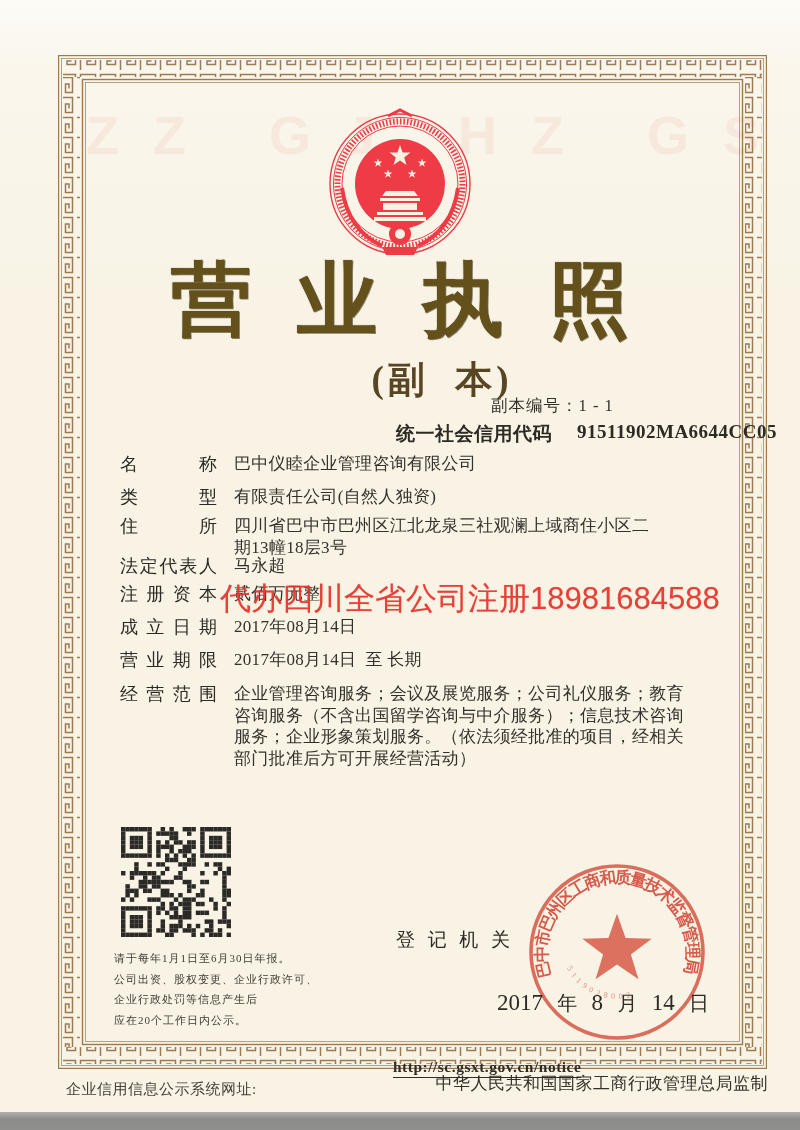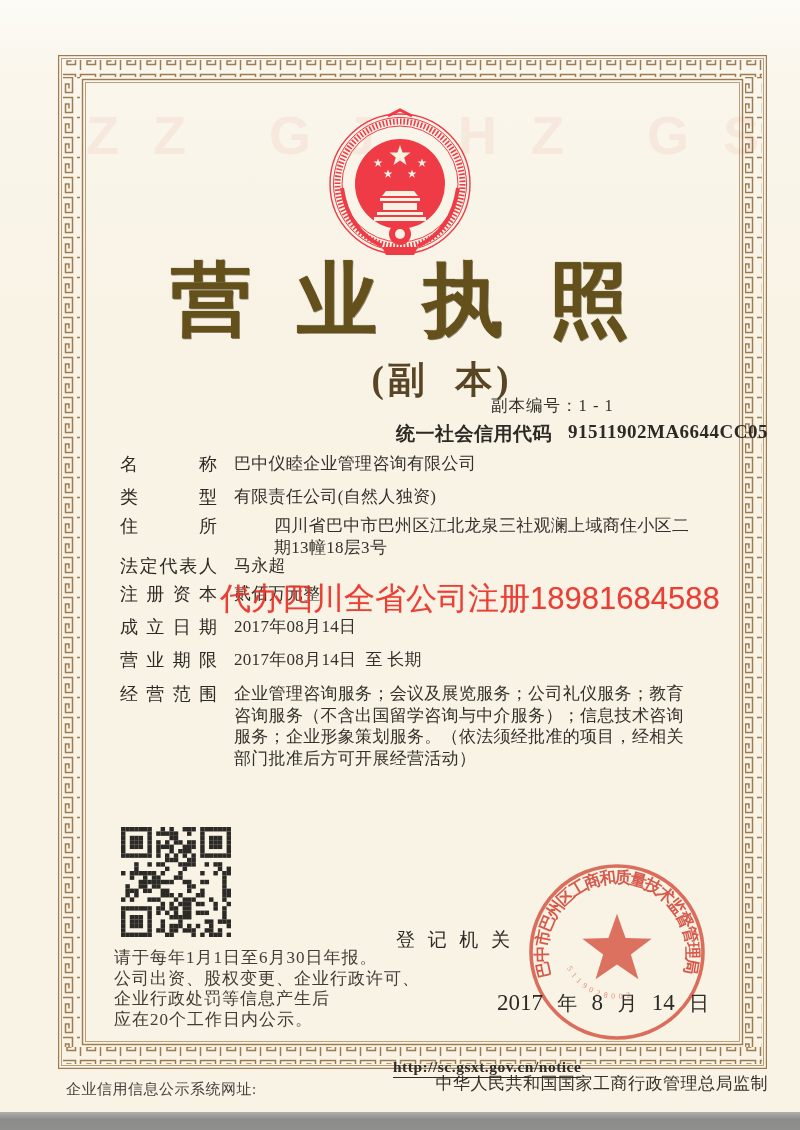--- a/index.html
+++ b/index.html
@@ -30,49 +30,49 @@
     text-shadow:0 0 1px #4a3a10, 1px 1px 0 rgba(58,44,10,0.55);
     line-height:1;
   }
   .subtitle{
     left:0;top:355px;width:800px;text-align:center;
     font-size:37px;font-weight:bold;color:#584523;letter-spacing:4px;
     white-space:pre;
     padding-left:42px;
   }
   .copy-no{left:491px;top:395px;font-size:16.5px;letter-spacing:1px;color:#33302a;}
-  .credit{left:396px;top:421px;font-size:19px;font-weight:600;letter-spacing:0.5px;display:flex;gap:16px;color:#2c2a25;}
+  .credit{left:396px;top:421px;font-size:19px;font-weight:600;letter-spacing:0.5px;display:flex;gap:25px;color:#2c2a25;}
   
   .field{left:120px;display:flex;align-items:flex-start;}
   .field .lab{
     width:97px;flex:0 0 97px;margin-right:17px;
     font-size:18px;font-weight:500;color:#2c2a25;
     text-align:justify;text-align-last:justify;
     line-height:22px;
   }
   .field .val{
     font-size:17px;line-height:21.5px;letter-spacing:0.3px;color:#33312b;
     width:462px;white-space:pre-wrap;
   }
   .r0{top:453px;} .r1{top:486px;} .r2{top:515px;} .r3{top:555px;}
   .r4{top:583px;} .r5{top:616px;} .r6{top:649px;} .r7{top:683px;}
-  .r2 .val{width:428px;margin-left:40px;}
+  .r2 .val{width:428px;}
   .r7 .val{width:452px;}
   
   .ad{
     left:211px;top:578px;
     font-family:"Liberation Sans","DejaVu Sans",sans-serif;
     font-size:31px;font-weight:500;color:#e7322a;
     white-space:nowrap;opacity:0.93;
     text-shadow:0 0 1px rgba(231,50,42,0.4);
     margin-left:9px;
   }
   
   .qr{left:121px;top:827px;width:110px;height:110px;}
-  .notice{left:114px;top:948px;font-size:17px;line-height:20.5px;letter-spacing:1px;color:#3f3c35;}
+  .notice{left:114px;top:948px;font-size:11px;line-height:20.5px;letter-spacing:1px;color:#3f3c35;}
   
   .authority{
     left:396px;top:927px;width:114px;
     font-size:19px;font-weight:500;color:#2c2a25;
     text-align:justify;text-align-last:justify;
   }
   .date-row{
     left:497px;top:990px;width:212px;
     display:flex;justify-content:space-between;align-items:baseline;
     color:#2c2a25;

